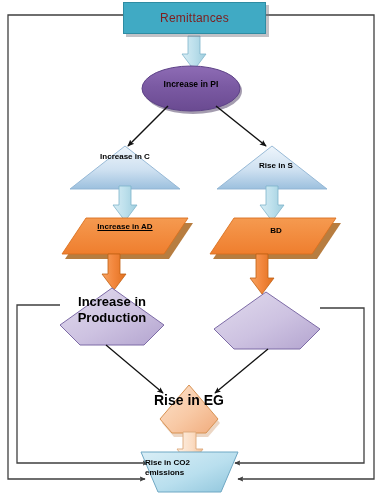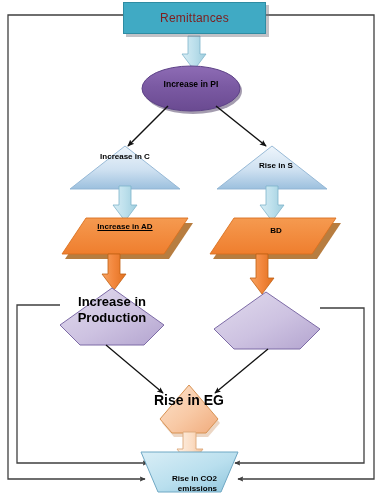--- a/index.html
+++ b/index.html
@@ -53,21 +53,21 @@
     letter-spacing: 0.2px;
   }
   .lbl-pi      { left: 140px; top: 79px;  width: 102px; font-size: 8.5px; }
   .lbl-c       { left:  77px; top: 152px; width:  96px; font-size: 8px; }
   .lbl-s       { left: 228px; top: 161px; width:  96px; font-size: 8px; }
   .lbl-ad      { left:  77px; top: 222px; width:  96px; font-size: 8px; text-decoration: underline; }
   .lbl-bd      { left: 228px; top: 226px; width:  96px; font-size: 8px; }
   .lbl-iip     { left:  64px; top: 294px; width:  96px; font-size: 13px; }
   .lbl-fd      { left: 218px; top: 300px; width:  98px; font-size: 7.5px; }
   .lbl-eg      { left: 140px; top: 392px; width:  98px; font-size: 14px; }
-  .lbl-co2     { left: 145px; top: 458px; width:  72px; font-size: 8px; text-align: right; margin-top: 16px; }
+  .lbl-co2     { left: 145px; top: 458px; width:  72px; font-size: 8px; text-align: left; }
 </style>
 </head>
 <body>
 
 <div id="canvas">
 
   <svg id="svg-layer" viewBox="0 0 382 500" xmlns="http://www.w3.org/2000/svg">
     <defs>
       <linearGradient id="gradEllipse" x1="0" y1="0" x2="0" y2="1">
         <stop offset="0%" stop-color="#8e6cb5"></stop>

